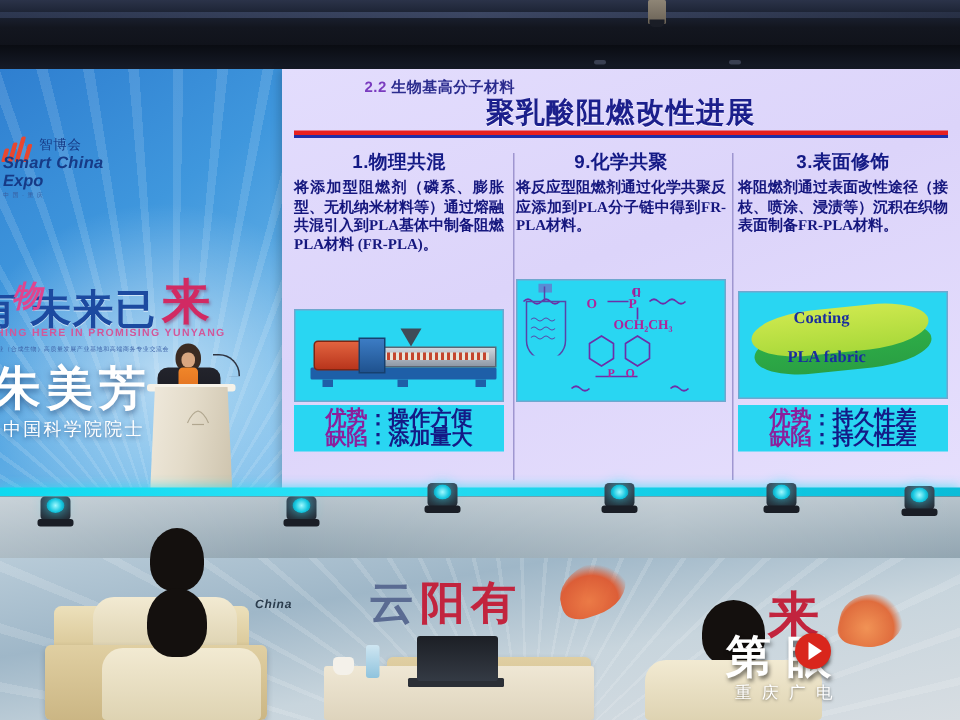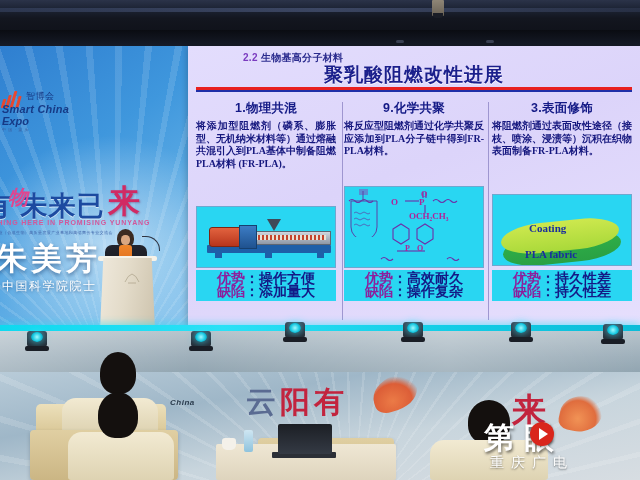--- a/index.html
+++ b/index.html
@@ -96,21 +96,21 @@
   .m-box{position:absolute;left:34px;top:6px;width:16px;height:22px;
     background:linear-gradient(180deg,#3c7cc4,#1f528f);border:1px solid #16406f;}
   .m-hop{position:absolute;left:62px;top:0px;width:0;height:0;
     border-left:7px solid transparent;border-right:7px solid transparent;border-top:12px solid #3f4a58;}
   .m-leg{position:absolute;top:34px;width:7px;height:5px;background:#1e5fa8;}
   
   .chem{position:absolute;left:2px;top:2px;right:2px;bottom:2px;}
   .chem svg{position:absolute;left:0;top:0;}
   .flask{position:absolute;left:2px;top:6px;width:34px;height:48px;}
   
-  .coat{position:absolute;left:6px;top:20px;width:128px;height:52px;text-decoration:underline;}
+  .coat{position:absolute;left:6px;top:4px;width:128px;height:52px;text-decoration:underline;}
   .coat-l{position:absolute;width:118px;height:30px;border-radius:40%/60%;}
   .coat-b{left:4px;top:18px;background:linear-gradient(180deg,#2fb24a,#2aa043);
     transform:skewY(-6deg);}
   .coat-t{left:2px;top:6px;background:linear-gradient(180deg,#cde84e,#a9d93a);
     transform:skewY(-6deg);}
   .coat-cap{position:absolute;left:30px;top:7px;font-size:11px;font-weight:bold;color:#1a2d9e;
     font-family:"Liberation Serif",serif;}
   .coat-cap2{position:absolute;left:26px;top:33px;font-size:11px;font-weight:bold;color:#1a2d9e;
     font-family:"Liberation Serif",serif;}
   
@@ -181,21 +181,21 @@
   .bottle{position:absolute;background:linear-gradient(180deg,#cfe6f2,#8fc3dd);border-radius:2px;}
   
   .wm{position:absolute;left:484px;top:418px;width:150px;height:56px;}
   .wm-main{position:absolute;left:0;top:0;font-size:30px;font-weight:bold;color:#ffffff;
     letter-spacing:1px;text-shadow:1px 2px 3px rgba(0,0,0,.55);white-space:nowrap;
     font-family:"Liberation Sans",sans-serif;}
   .wm-play{position:absolute;left:46px;top:4px;width:24px;height:24px;border-radius:50%;
     background:#d9261c;box-shadow:0 1px 3px rgba(0,0,0,.4);}
   .wm-play:after{content:"";position:absolute;left:9px;top:6px;
     border-left:9px solid #fff;border-top:6px solid transparent;border-bottom:6px solid transparent;}
-  .wm-sub{position:absolute;left:6px;top:36px;font-size:14px;color:#ffffff;letter-spacing:7px;
+  .wm-sub{position:absolute;left:6px;top:36px;font-size:11px;color:#ffffff;letter-spacing:7px;
     text-shadow:0 1px 2px rgba(0,0,0,.5);white-space:nowrap;}
 </style>
 </head>
 <body>
 
 <div id="stage">
 
   <div class="ceiling">
     <div class="ceil-band"></div>
     <div class="ceil-lip"></div>
@@ -304,28 +304,20 @@
               <path d="M4 12 h26 v26 a13 13 0 0 1 -26 0 z" fill="none" stroke="#5a43a8" stroke-width="1"></path>
               <line x1="16" y1="2" x2="16" y2="12" stroke="#5a43a8" stroke-width="1"></line>
               <g stroke="#5a43a8" stroke-width=".7" fill="none">
                 <path d="M7 24 q2-2 4 0 t4 0 t4 0 t4 0"></path>
                 <path d="M7 30 q2-2 4 0 t4 0 t4 0 t4 0"></path>
                 <path d="M7 36 q2-2 4 0 t4 0 t4 0 t4 0"></path>
               </g>
             </svg>
           </div>
         </div>
-        <div class="adv" style="top:172px;">
-          <div>
-            <span class="k">优势</span><span>：</span><span>高效耐久</span>
-          </div>
-          <div>
-            <span class="k">缺陷</span><span>：</span><span>操作复杂</span>
-          </div>
-        </div>
       </div>
 
       <div class="col-sep" style="left:294px;"></div>
 
       <div class="col">
         <div class="col-h">3.表面修饰</div>
         <div class="col-p">将阻燃剂通过表面改性途径（接枝、喷涂、浸渍等）沉积在织物表面制备FR-PLA材料。</div>
         <div class="pic" style="top:96px;height:70px;">
           <div class="coat">
             <div class="coat-l coat-b"></div>

